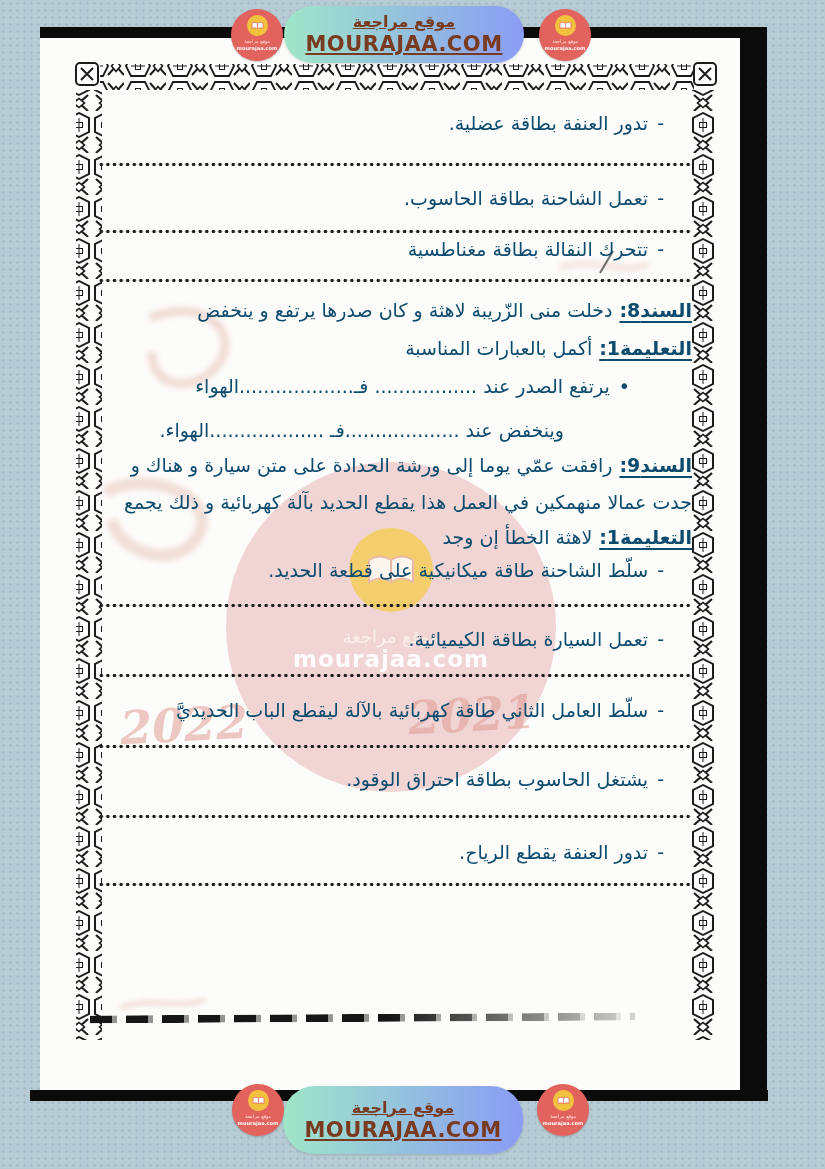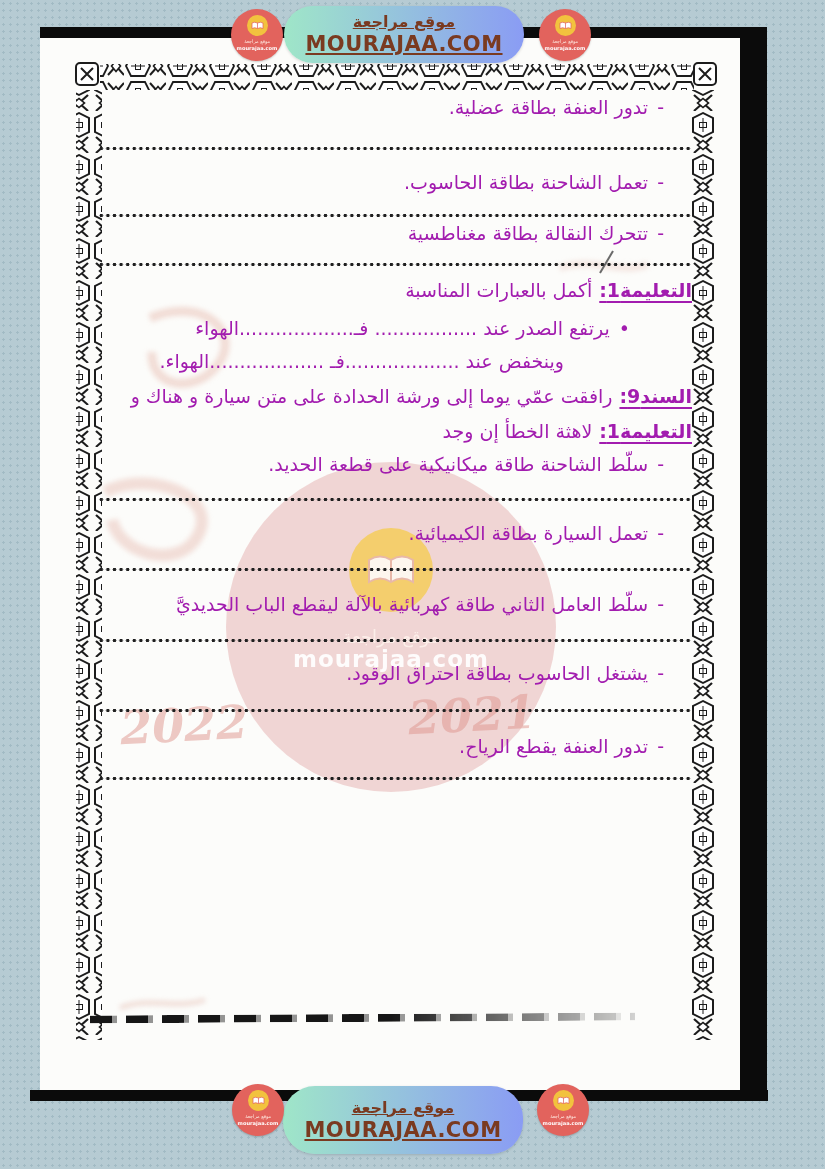--- a/index.html
+++ b/index.html
@@ -48,22 +48,22 @@
     font-size:46px; color:rgba(221,148,140,0.5); transform:rotate(-3deg);
   }
   .wm-year.left  { left:120px; top:698px; }
   .wm-year.right { left:408px; top:688px; }
 
   .ghosts { position:absolute; left:0; top:0; z-index:1; filter:blur(2.5px); pointer-events:none; }
   .pen-marks { position:absolute; left:0; top:0; z-index:4; pointer-events:none; }
 
   
   .content {
-    position:absolute; left:98px; top:88px; width:594px; z-index:4;
-    direction:rtl; color:#a21caf;
+    position:absolute; left:98px; top:104px; width:594px; z-index:4;
+    direction:rtl; color:#0c4a6e;
   }
   .t-line { font-size:19px; line-height:30px; white-space:nowrap; }
   .line-dash   { padding-right:28px; }
   .dash   { margin-left:9px; }
   .bullet { margin-left:9px; }
   .line-bullet  { padding-right:62px; }
   .line-indent2 { padding-right:128px; }
   .label { font-weight:bold; text-decoration:underline; text-underline-offset:4px; text-decoration-thickness:2px; margin-left:7px; }
   .dots-line {
     height:5px;
@@ -161,24 +161,26 @@
   <path d="M600 273 L613 251" stroke="#5a5a5a" stroke-width="2" fill="none" opacity="0.9"></path>
 </svg>
 
 <div class="content">
   <div class="t-line line-dash" style="margin-top:4px"><span class="dash">-</span><span>تدور العنفة بطاقة عضلية.</span></div>
   <div class="dots-line" style="margin-top:24px"></div>
   <div class="t-line line-dash" style="margin-top:16px"><span class="dash">-</span><span>تعمل الشاحنة بطاقة الحاسوب.</span></div>
   <div class="dots-line" style="margin-top:16px"></div>
   <div class="t-line line-dash" style=""><span class="dash">-</span><span>تتحرك النقالة بطاقة مغناطسية</span></div>
   <div class="dots-line" style="margin-top:14px"></div>
+  <div class="t-line" style="margin-top:12px"><span class="label">السند8:</span><span>دخلت منى الزّريبة لاهثة و كان صدرها يرتفع و ينخفض</span></div>
   <div class="t-line" style="margin-top:8px"><span class="label">التعليمة1:</span><span>أكمل بالعبارات المناسبة</span></div>
   <div class="t-line line-bullet" style="margin-top:8px"><span class="bullet">•</span><span>يرتفع الصدر عند ................. فـ...................الهواء</span></div>
-  <div class="t-line line-indent2" style="margin-top:3px"><span>وينخفض عند ...................فـ ...................الهواء.</span></div>
+  <div class="t-line line-indent2" style="margin-top:14px"><span>وينخفض عند ...................فـ ...................الهواء.</span></div>
   <div class="t-line" style="margin-top:5px"><span class="label">السند9:</span><span>رافقت عمّي يوما إلى ورشة الحدادة على متن سيارة و هناك و</span></div>
+  <div class="t-line" style="margin-top:7px"><span>جدت عمالا منهمكين في العمل هذا يقطع الحديد بآلة كهربائية و ذلك يجمع</span></div>
   <div class="t-line" style="margin-top:5px"><span class="label">التعليمة1:</span><span>لاهثة الخطأ إن وجد</span></div>
   <div class="t-line line-dash" style="margin-top:3px"><span class="dash">-</span><span>سلّط الشاحنة طاقة ميكانيكية على قطعة الحديد.</span></div>
   <div class="dots-line" style="margin-top:18px"></div>
   <div class="t-line line-dash" style="margin-top:16px"><span class="dash">-</span><span>تعمل السيارة بطاقة الكيميائية.</span></div>
   <div class="dots-line" style="margin-top:19px"></div>
   <div class="t-line line-dash" style="margin-top:17px"><span class="dash">-</span><span>سلّط العامل الثاني طاقة كهربائية بالآلة ليقطع الباب الحديديَّ</span></div>
   <div class="dots-line" style="margin-top:19px"></div>
   <div class="t-line line-dash" style="margin-top:15px"><span class="dash">-</span><span>يشتغل الحاسوب بطاقة احتراق الوقود.</span></div>
   <div class="dots-line" style="margin-top:20px"></div>
   <div class="t-line line-dash" style="margin-top:18px"><span class="dash">-</span><span>تدور العنفة يقطع الرياح.</span></div>

